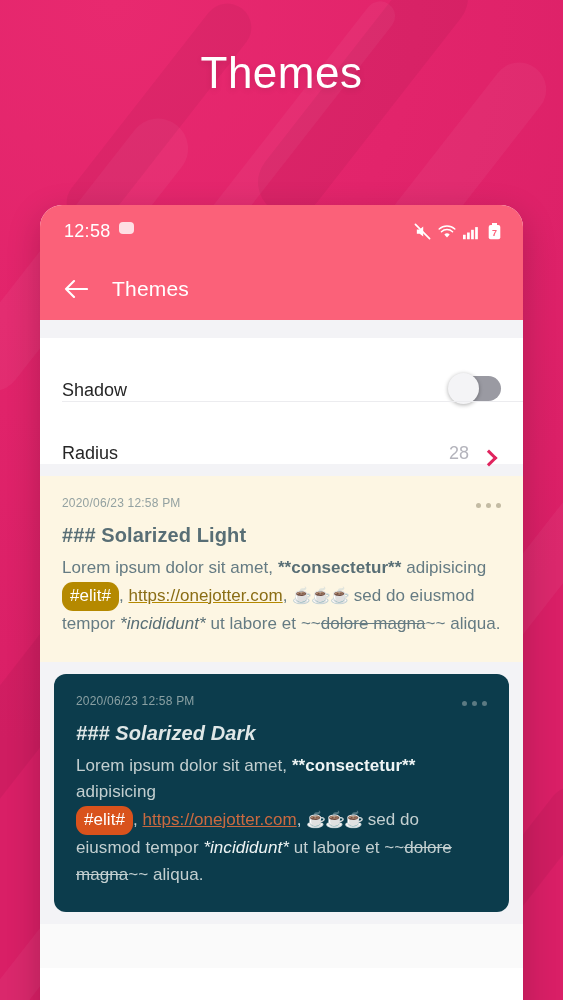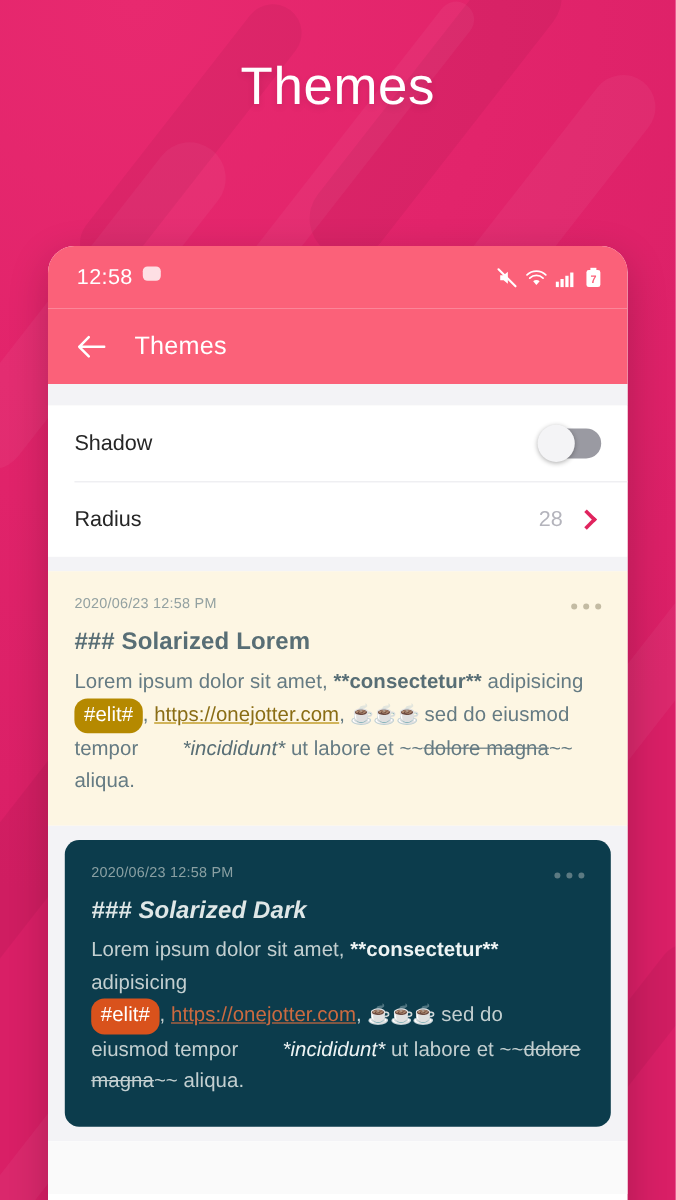--- a/index.html
+++ b/index.html
@@ -64,21 +64,21 @@
     display:flex; align-items:center; padding:0 24px; gap:24px;
   }
   #appbar .title{ font-size:21px; font-weight:400; letter-spacing:.2px; }
 
   
   .grey-strip{ height:18px; background:#f3f3f6; }
 
   
   #settings{ background:#ffffff; }
   .srow{
-    height:63px; display:flex; align-items:center;
+    height:63px; display:flex; align-items:flex-end;
     padding:0 22px 0 22px; position:relative;
   }
   .srow + .srow::before{
     content:""; position:absolute; left:22px; right:0; top:0; height:1px; background:#ececef;
   }
   .srow .lbl{ font-size:18px; color:#262626; flex:1; }
   .srow .val{ font-size:18px; color:#b4b4bc; margin-right:14px; }
   .chev{ width:12px; height:12px; border-right:3px solid #e0245e; border-top:3px solid #e0245e;
          transform:rotate(45deg); margin-right:6px; }
 
@@ -95,21 +95,21 @@
   .card .meta{ display:flex; align-items:flex-start; justify-content:space-between; }
   .card .date{ font-size:12px; letter-spacing:.2px; }
   .card h3{ font-size:20px; font-weight:700; margin:14px 0 8px 0; letter-spacing:.1px; }
   .card p{ font-size:17px; line-height:1.56; letter-spacing:.05px; }
   .dots{ display:flex; gap:5px; padding-top:7px; }
   .dots i{ width:5px; height:5px; border-radius:50%; display:block; }
 
   .tag{ display:inline-block; padding:1px 8px 2px 8px; border-radius:11px; color:#fff; font-weight:400; }
   .lnk{ text-decoration:underline; }
   .bold{ font-weight:700; }
-  .ital{ font-style:italic;margin-left:32px; }
+  .ital{ font-style:italic; }
   .strike{ text-decoration:line-through; }
 
   
   .c-sol-light{ background:#fdf6e3; }
   .c-sol-light .date{ color:#93a1a1; }
   .c-sol-light h3{ color:#586e75; }
   .c-sol-light p{ color:#657b83; }
   .c-sol-light .bold,.c-sol-light .ital{ color:#586e75; }
   .c-sol-light .tag{ background:#b58900; }
   .c-sol-light .lnk{ color:#8a6d15; text-decoration-color:#b58900; }
@@ -210,21 +210,21 @@
 
   <div class="card c-sol-light">
     <div class="meta">
       <span class="date">2020/06/23 12:58 PM</span>
       <span class="dots">
           <i></i>
           <i></i>
           <i></i>
         </span>
     </div>
-    <h3>### Solarized Lorem</h3>
+    <h3>### Solarized Light</h3>
     <p><span>Lorem ipsum dolor sit amet, </span><span class="bold">**consectetur**</span><span> adipisicing</span><br><span class="tag">#elit#</span><span>, </span><span class="lnk">https://onejotter.com</span><span>, </span><span class="coffee">☕☕☕</span><span> sed do eiusmod tempor </span><span class="ital">*incididunt*</span><span> ut labore et </span><span>~~</span><span class="strike">dolore magna</span><span>~~</span><span> aliqua.</span></p>
   </div>
 
   <div class="wrap-dark">
     <div class="card c-sol-dark">
       <div class="meta">
         <span class="date">2020/06/23 12:58 PM</span>
         <span class="dots">
             <i></i>
             <i></i>

